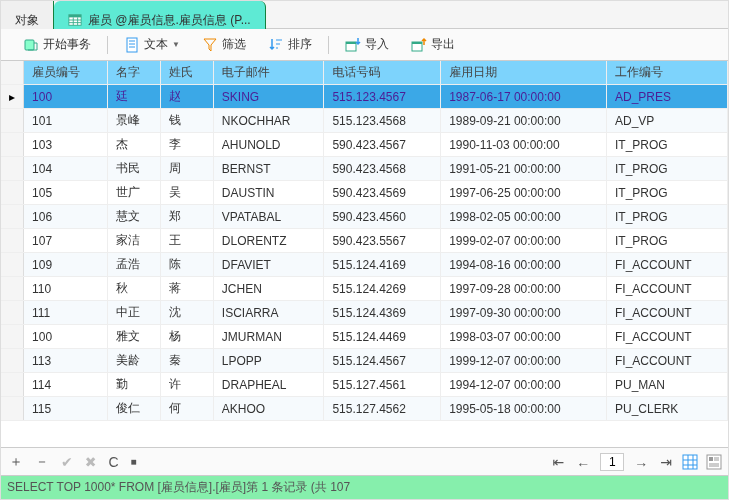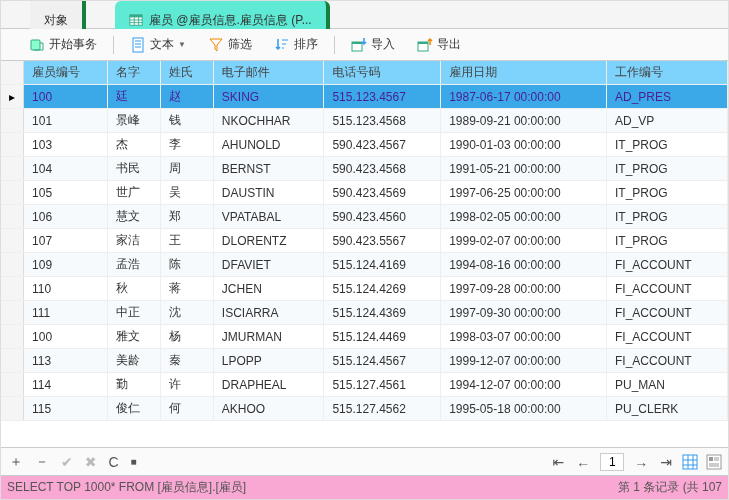--- a/index.html
+++ b/index.html
@@ -1,37 +1,37 @@
 <!DOCTYPE html>
 <html><head>
 <meta charset="utf-8">
 <style>
   * { box-sizing: border-box; margin: 0; padding: 0; }
   body { font-family: "Microsoft YaHei", Arial, sans-serif; font-size: 12px; color: #333; background: #fff; width: 729px; height: 500px; overflow: hidden; border: 1px solid #ddd; display: flex; flex-direction: column; }
   .tabs { display: flex; border-bottom: 1px solid #ccc; background: #f5f5f5; height: 28px; }
-  .tab { padding: 19px 14px; border-right: 4px solid #15803d; background: #f0f0f0; display: flex; align-items: center; gap: 6px; cursor: pointer; margin-left: 29px; }
+  .tab { padding: 19px 14px; border-right: 1px solid #15803d; background: #f0f0f0; display: flex; align-items: center; gap: 6px; cursor: pointer; }
   .tab.active { background: #5eead4; border-bottom: 2px solid #0078d7; border-radius: 6px; }
   .tab .icon { width: 14px; height: 14px; }
-  .toolbar { display: flex; align-items: center; gap: 10px; padding: 4px 22px; border-bottom: 1px solid #ccc; height: 32px; background: #fafafa; }
+  .toolbar { display: flex; align-items: center; gap: 10px; padding: 4px 16px; border-bottom: 1px solid #ccc; height: 32px; background: #fafafa; }
   .toolbar .btn { display: flex; align-items: center; gap: 4px; padding: 2px 6px; cursor: pointer; border-radius: 2px; }
   .toolbar .sep { width: 1px; height: 18px; background: #ccc; }
   .dropdown-arrow { font-size: 8px; color: #666; }
   .grid-wrap { flex: 1; overflow: auto; }
   table { border-collapse: collapse; width: 100%; }
   th, td { border-right: 1px solid #eee; border-bottom: 1px solid #eee; padding: 3px 8px; text-align: left; height: 22px; white-space: nowrap; font-weight: normal; }
   th { background: #7dd3fc; position: sticky; top: 0; font-weight: normal; color: #444; }
   tbody tr:nth-child(even) { background: #f6fafd; }
   tbody tr.selected td { background: #3ba8e7; color: #4c1d95; }
   .rowmarker { width: 16px; text-align: center; color: #333; background: #f5f5f5 !important; border-right: 1px solid #ddd; }
   tbody tr.selected .rowmarker { color: #000; }
   .footer1 { display: flex; align-items: center; justify-content: space-between; border-top: 1px solid #ccc; height: 28px; padding: 0 6px; background: #fafafa; }
   .footer1 .left, .footer1 .right { display: flex; align-items: center; gap: 8px; }
   .footer1 .iconbtn { cursor: pointer; color: #555; font-size: 14px; padding: 0 2px; }
   .footer1 input { width: 24px; text-align: center; border: 1px solid #ccc; height: 18px; font-size: 12px; }
-  .footer2 { display: flex; align-items: center; justify-content: space-between; border-top: 1px solid #ccc; height: 24px; padding: 0 6px; background: #f9a8d4; color: #555; }
+  .footer2 { display: flex; align-items: center; justify-content: flex-start; border-top: 1px solid #ccc; height: 24px; padding: 0 6px; background: #86efac; color: #555; }
   .svgicon { width: 16px; height: 16px; flex-shrink: 0; }
 </style>
 </head>
 <body>
 
 <div class="tabs">
   <div class="tab">对象</div>
   <div class="tab active">
     <svg class="icon" viewBox="0 0 16 16">
         <rect x="1" y="2" width="14" height="12" fill="#fff" stroke="#3a8"></rect>
@@ -133,21 +133,21 @@
           <td>1989-09-21 00:00:00</td>
           <td>AD_VP</td>
         </tr>
         <tr>
           <td class="rowmarker"></td>
           <td>103</td>
           <td>杰</td>
           <td>李</td>
           <td>AHUNOLD</td>
           <td>590.423.4567</td>
-          <td>1990-01-03 00:00:00</td>
+          <td>1990-11-03 00:00:00</td>
           <td>IT_PROG</td>
         </tr>
         <tr>
           <td class="rowmarker"></td>
           <td>104</td>
           <td>书民</td>
           <td>周</td>
           <td>BERNST</td>
           <td>590.423.4568</td>
           <td>1991-05-21 00:00:00</td>

